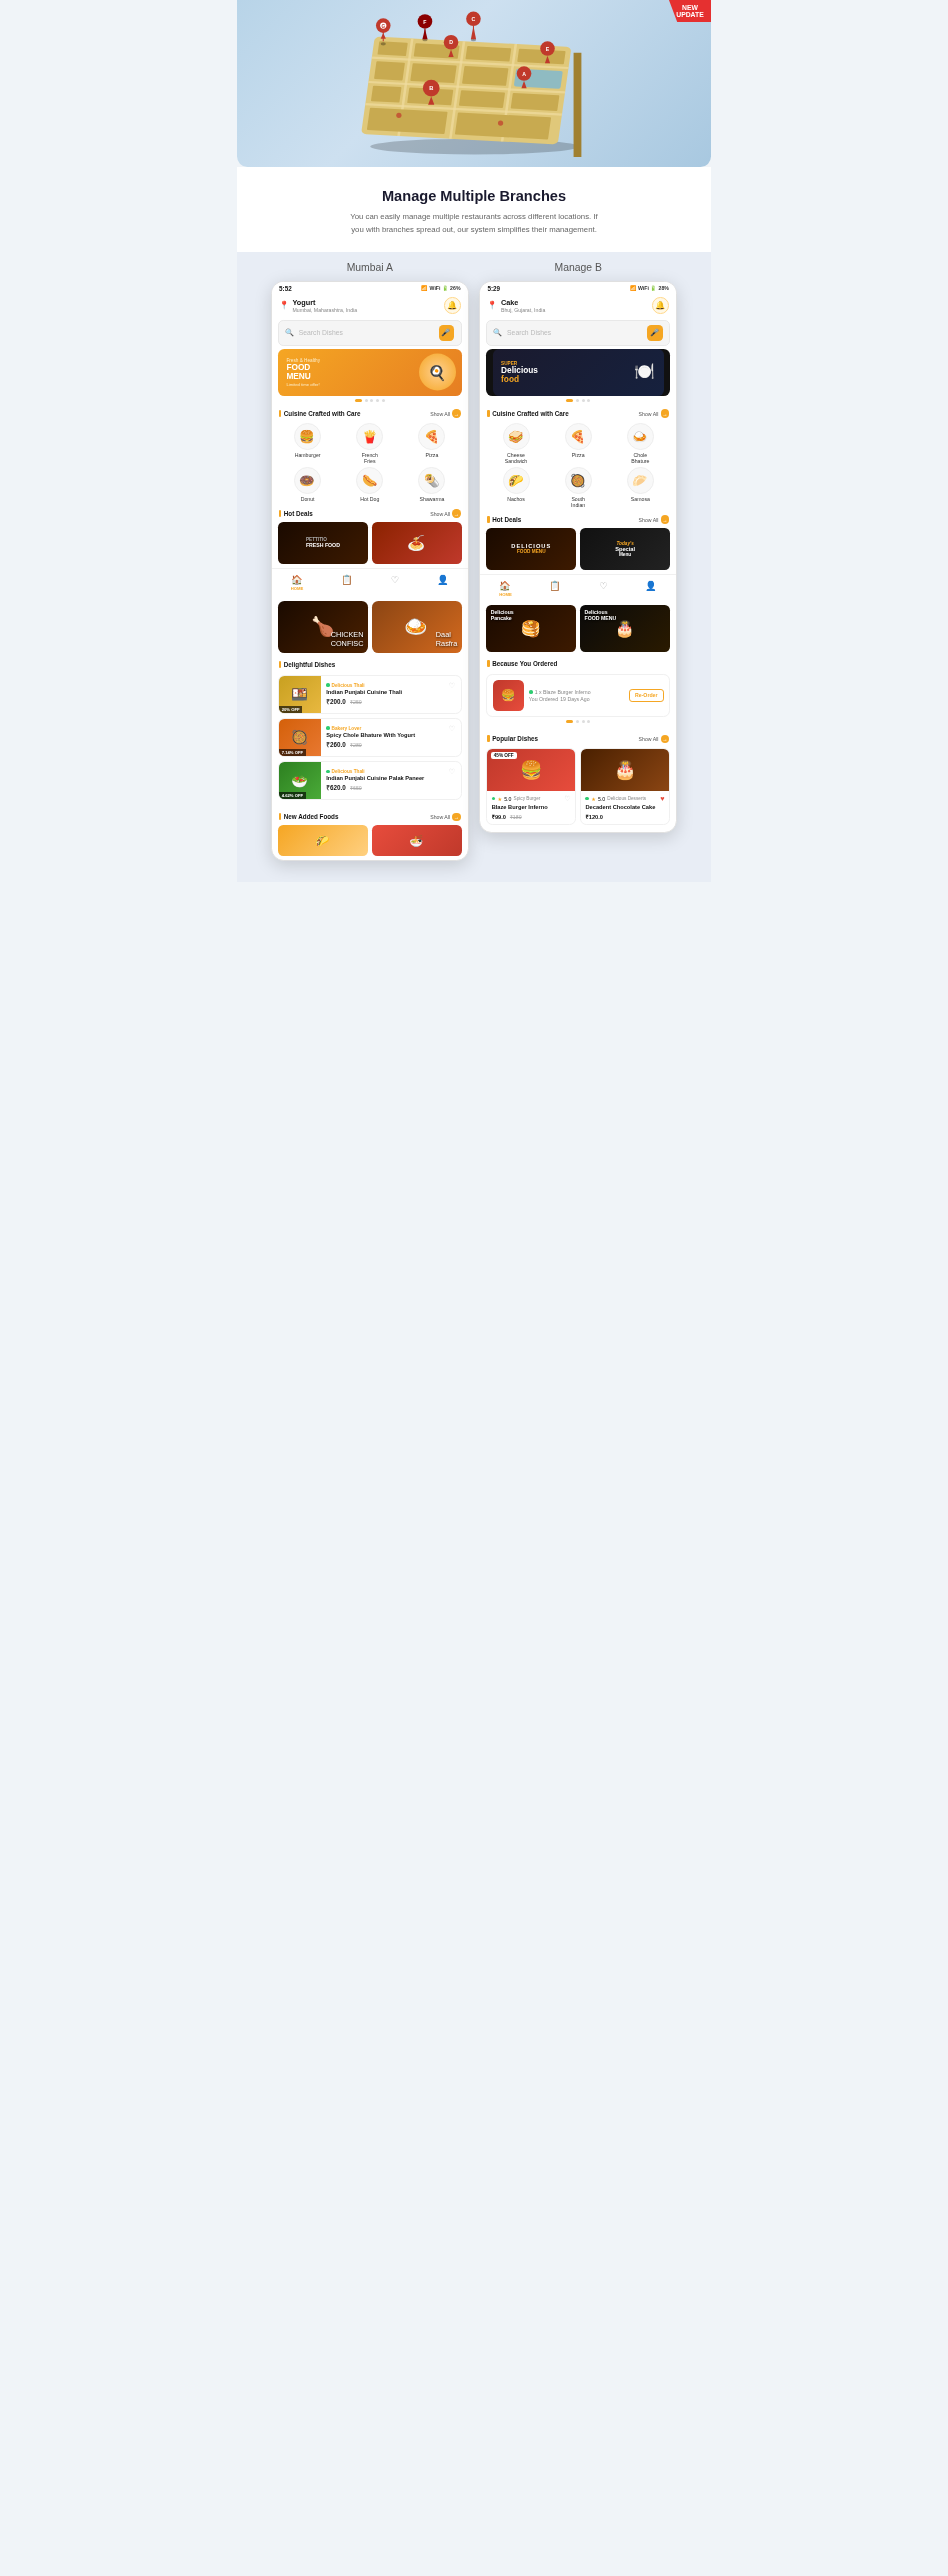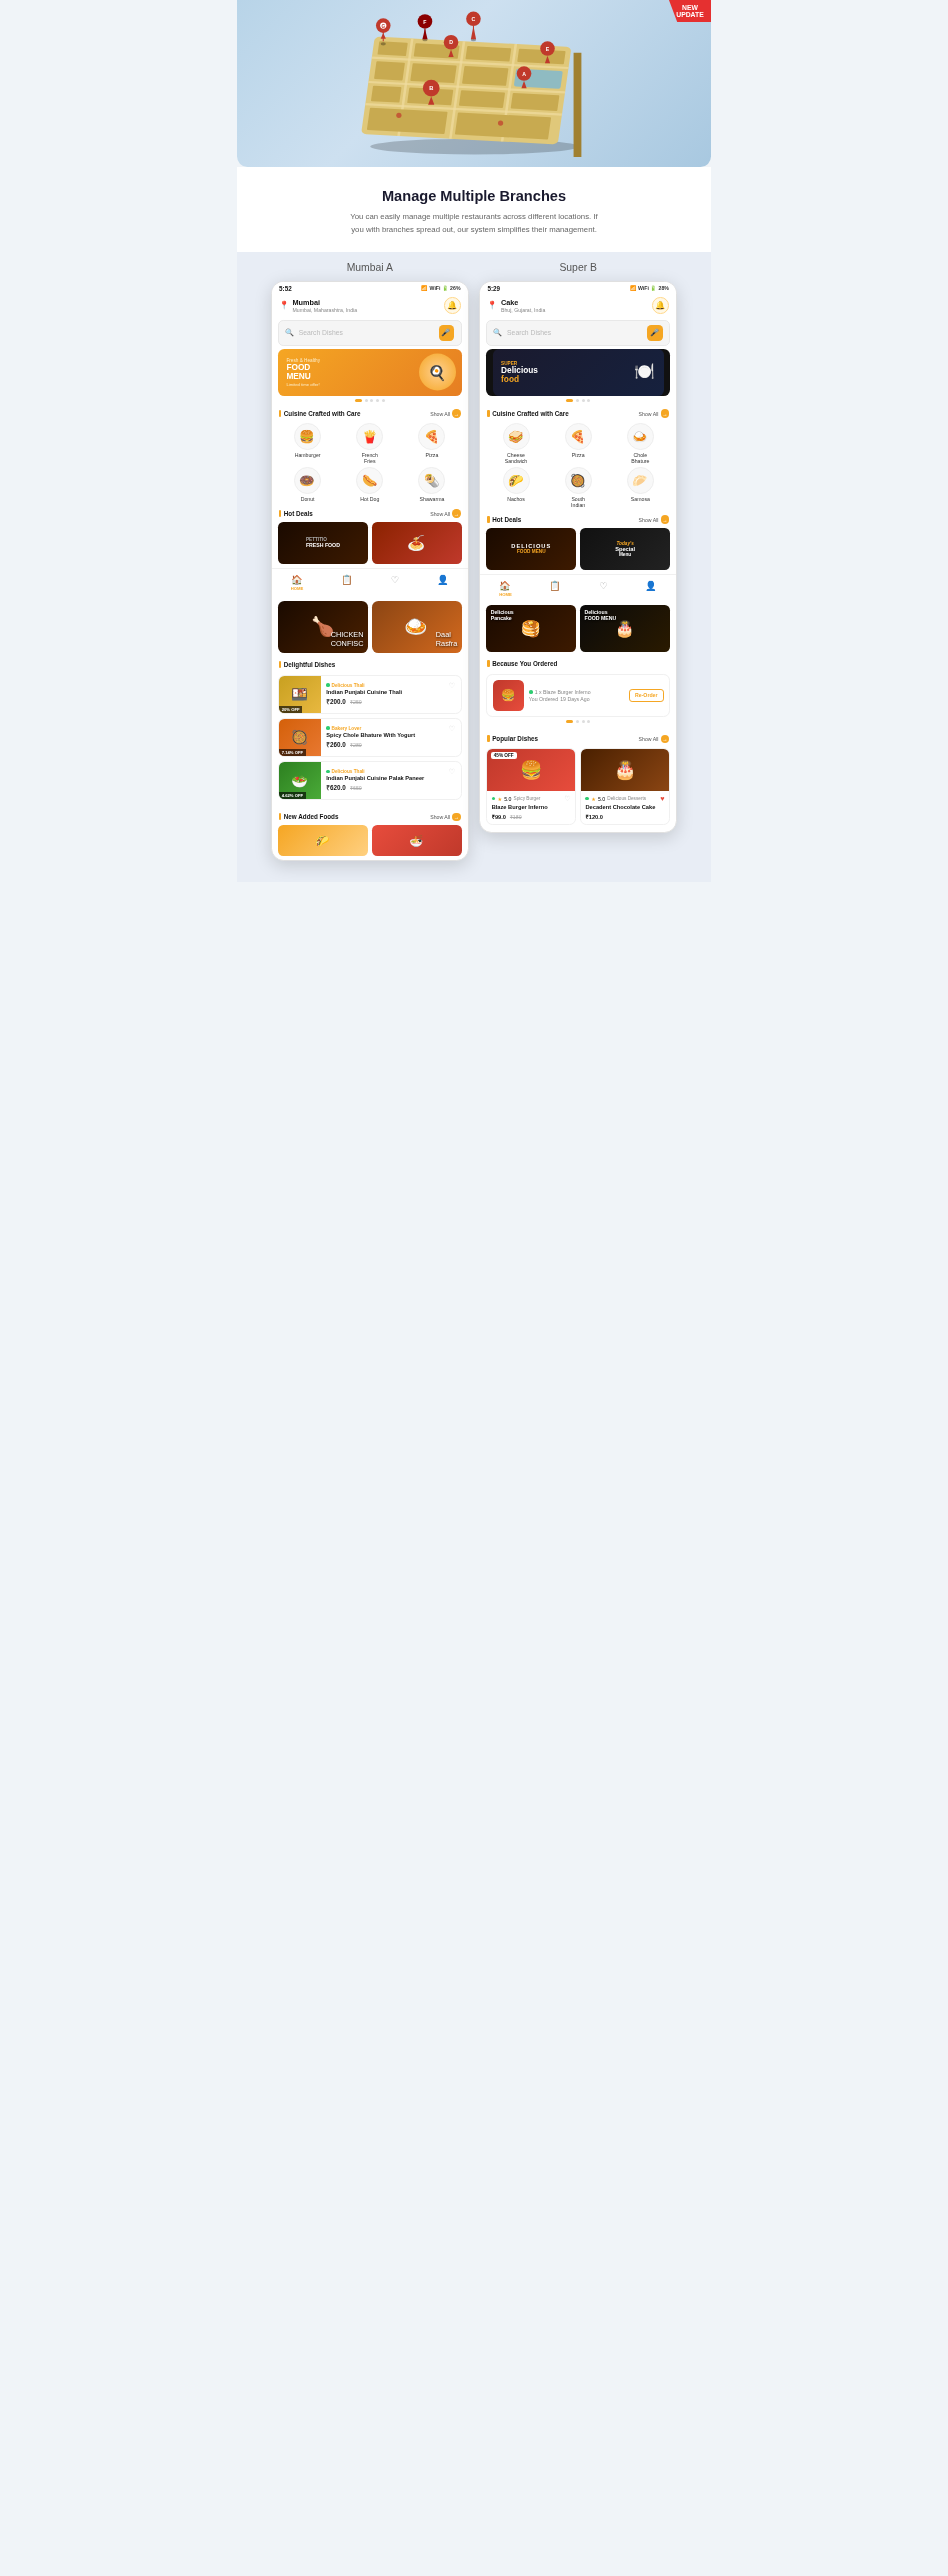--- a/index.html
+++ b/index.html
@@ -598,21 +598,21 @@
           <span>WiFi</span>
           <span>🔋</span>
           <span>26%</span>
         </div>
       </div>
 
       <div class="location-bar">
         <div class="location-info">
           <span class="location-pin-icon">📍</span>
           <div>
-            <div class="location-name">Mumbai</div>
+            <div class="location-name">Yogurt</div>
             <div class="location-sub">Mumbai, Maharashtra, India</div>
           </div>
         </div>
         <div class="bell-btn">🔔</div>
       </div>
 
       <div class="search-bar">
         <span class="search-icon">🔍</span>
         <span class="search-text">Search Dishes</span>
         <div class="mic-btn">🎤</div>
@@ -798,21 +798,21 @@
       </div>
       <div class="new-foods-row">
         <div class="new-food-card bg-yellow-food">🌮</div>
         <div class="new-food-card" style="background: linear-gradient(135deg, #e74c3c, #c0392b);">🍜</div>
       </div>
 
     </div>
   </div>
 
   <div class="branch-column">
-    <h3 class="branch-title">Super B</h3>
+    <h3 class="branch-title">Manage B</h3>
     <div class="phone-frame">
 
       <div class="status-bar">
         <span class="status-time">5:29</span>
         <div class="status-icons">
           <span>📶</span>
           <span>WiFi</span>
           <span>🔋</span>
           <span>28%</span>
         </div>

